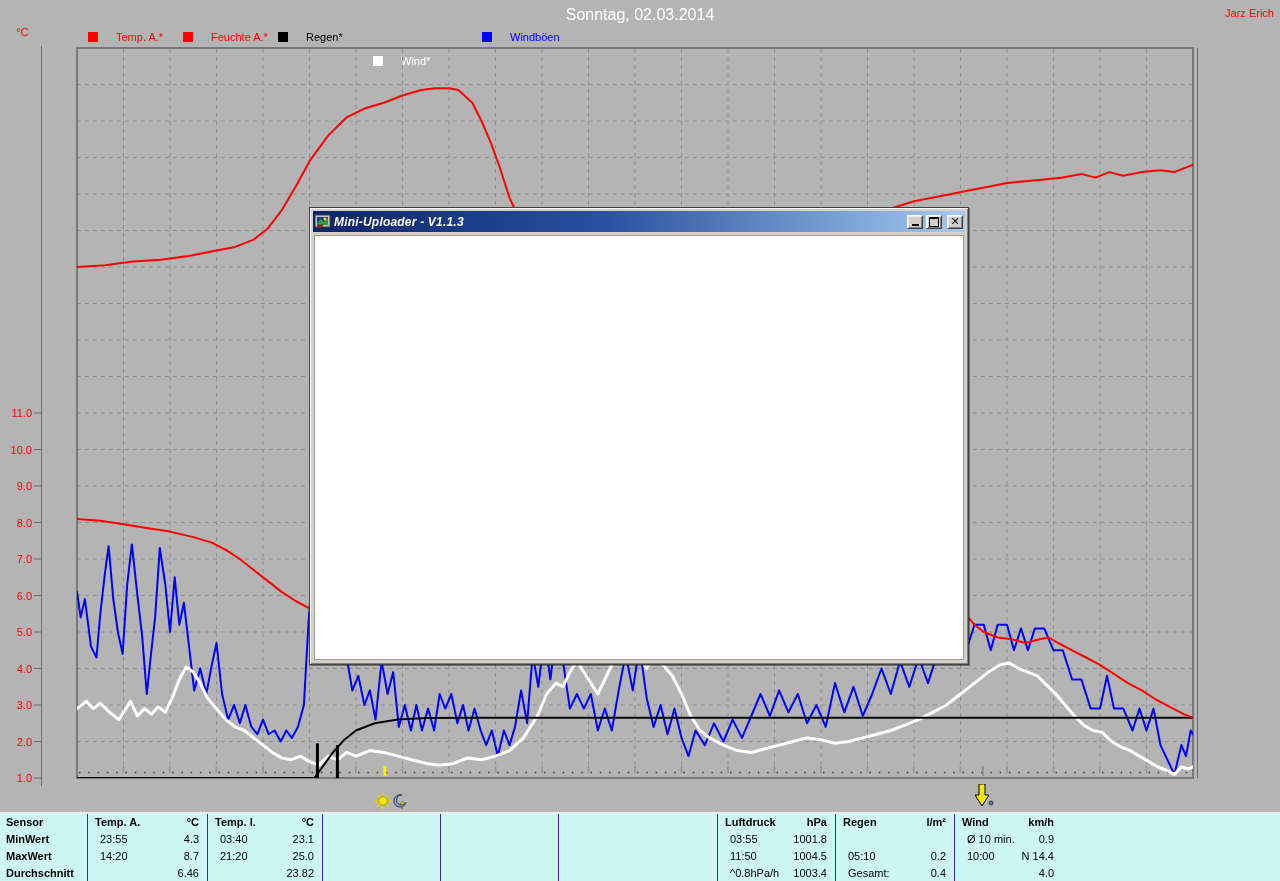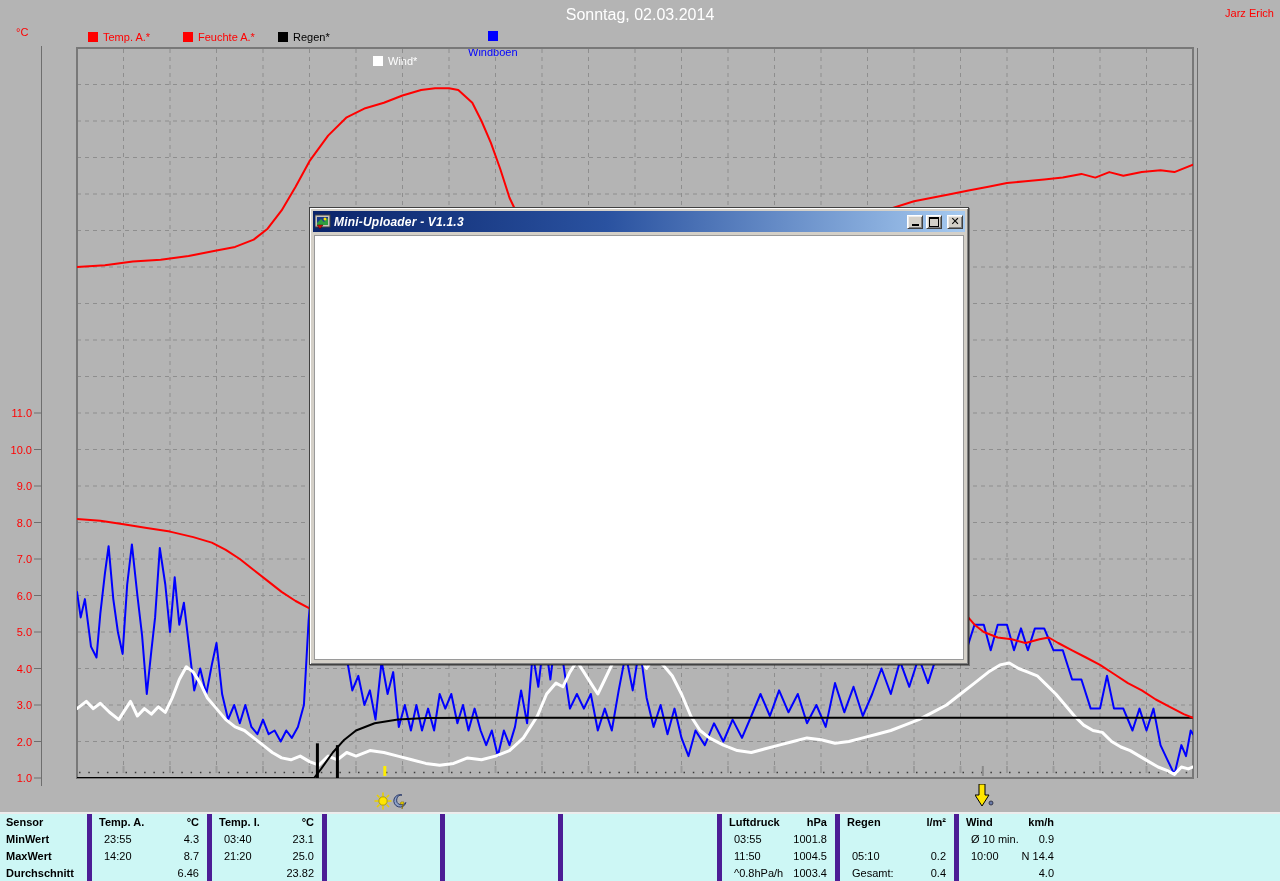--- a/index.html
+++ b/index.html
@@ -2,21 +2,21 @@
 <html><head>
 <meta charset="utf-8">
 <style>
   html,body{margin:0;padding:0;background:#b4b4b4;}
   #app{position:relative;width:1280px;height:881px;background:#b4b4b4;
        font-family:"Liberation Sans",sans-serif;overflow:hidden;}
   .hdr-title{position:absolute;top:6px;left:0;width:100%;text-align:center;
              color:#ffffff;font-size:16px;}
   .hdr-author{position:absolute;top:7px;right:6px;color:#ff0000;font-size:11px;}
   .yunit{position:absolute;top:26px;left:16px;color:#ff0000;font-size:11px;}
-  .legend-item{position:absolute;top:31px;display:flex;align-items:center;gap:5px;
+  .legend-item{position:absolute;top:31px;display:flex;align-items:center;gap:18px;
                font-size:11px;white-space:nowrap;}
   .legend-sq{width:10px;height:10px;display:inline-block;}
   #chart-svg{position:absolute;left:0;top:0;}
   .grid{stroke:#8e8e8e;stroke-width:1;stroke-dasharray:4 4;fill:none;}
   .frame{fill:none;stroke:#787878;stroke-width:2;}
   .axis{stroke:#6e6e6e;stroke-width:1;}
   .ticklabel{fill:#ff0000;font-size:11px;font-family:"Liberation Sans",sans-serif;}
   
   .win{position:absolute;left:309px;top:207px;width:660px;height:458px;
        background:#d4d0c8;border:1px solid #404040;
@@ -38,21 +38,21 @@
   .g-x{font-size:11px;font-weight:bold;color:#000;line-height:1;font-family:"DejaVu Sans",sans-serif;}
   .win-body{position:absolute;left:4px;right:4px;top:27px;bottom:4px;background:#ffffff;
             border:1px solid #9a9a9a;}
   
   .marker{position:absolute;}
   
   .stats{position:absolute;left:0;top:812px;width:1280px;height:69px;background:#cdf7f5;
          border-top:2px solid #ececec;box-sizing:border-box;display:flex;
          font-size:11px;color:#000;}
   .stats .labelcol{width:87px;flex:0 0 87px;}
-  .stats .col{flex:0 0 auto;border-left:5px solid #4c1d95;box-sizing:border-box;}
+  .stats .col{flex:0 0 auto;border-left:1px solid #4c1d95;box-sizing:border-box;}
   .stats .filler{flex:1 1 auto;border-left:none;}
   .srow{height:17px;line-height:17px;display:flex;justify-content:space-between;
         white-space:nowrap;overflow:hidden;}
   .srow .l{padding-left:12px;}
   .srow .r{padding-right:8px;text-align:right;}
   .srow.hdr{font-weight:bold;}
   .srow.hdr .l{padding-left:7px;}
   .labelcol .srow{font-weight:bold;padding-left:6px;display:block;}
 </style>
 </head>
@@ -74,21 +74,21 @@
         <span style="color: rgb(255, 0, 0);">Feuchte A.*</span>
       </div>
       <div class="legend-item" style="left: 278px;">
         <span class="legend-sq" style="background: rgb(0, 0, 0);"></span>
         <span style="color: rgb(0, 0, 0);">Regen*</span>
       </div>
       <div class="legend-item" style="left: 373px; margin-top: 24px;">
         <span class="legend-sq" style="background: rgb(255, 255, 255);"></span>
         <span style="color: rgb(255, 255, 255);">Wind*</span>
       </div>
-      <div class="legend-item" style="left: 468px; flex-direction: column;">
+      <div class="legend-item" style="left: 482px;">
         <span class="legend-sq" style="background: rgb(0, 0, 255);"></span>
         <span style="color: rgb(0, 0, 255);">Windböen</span>
       </div>
     </div>
 
   <svg id="chart-svg" width="1280" height="812" viewBox="0 0 1280 812">
       <defs>
         <clipPath id="plotclip">
           <rect x="77" y="48" width="1116" height="730"></rect>
         </clipPath>

